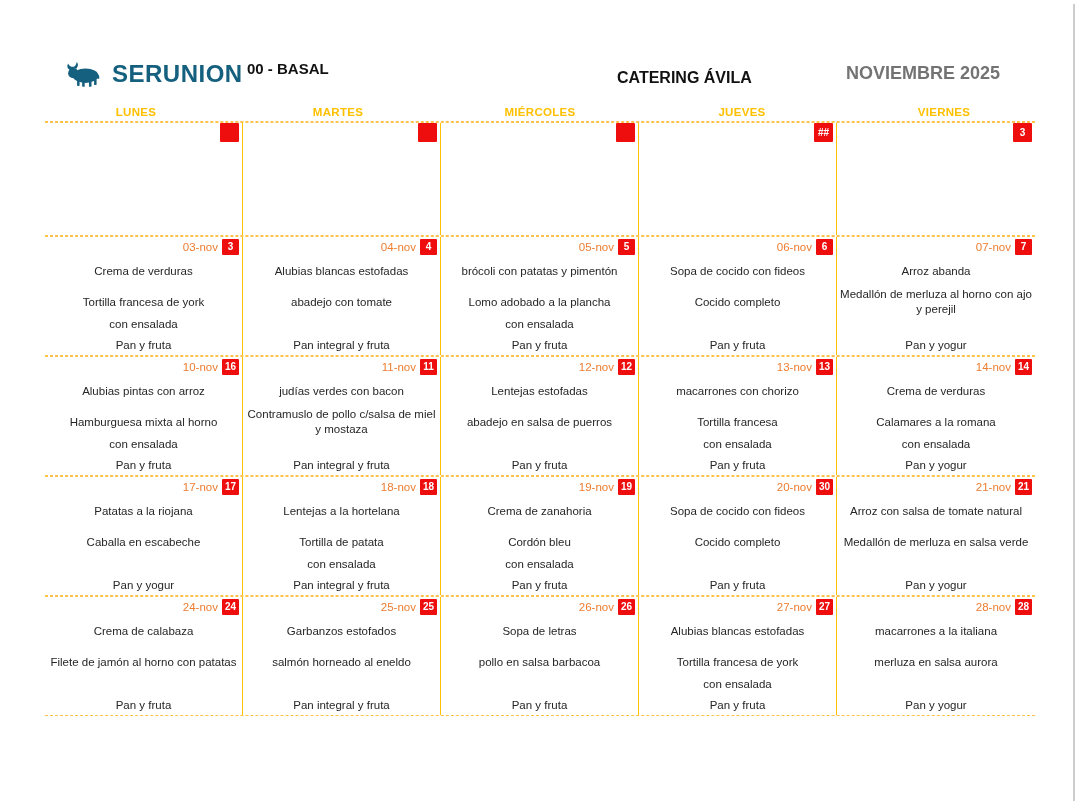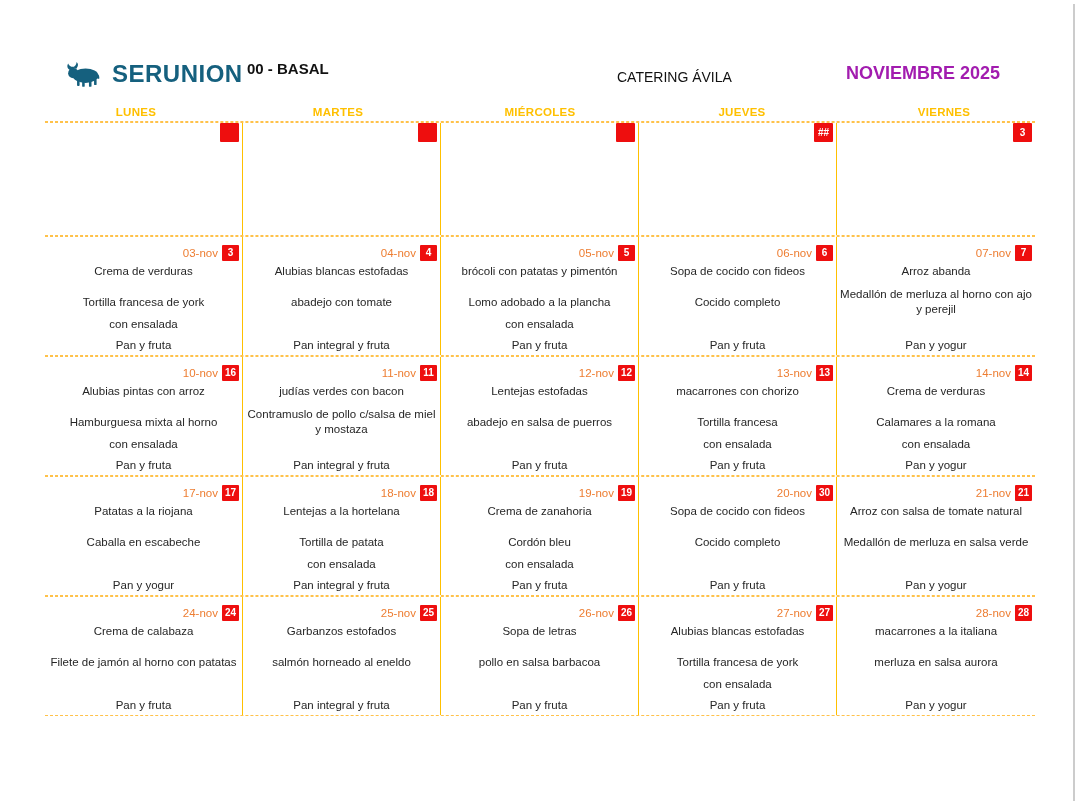--- a/index.html
+++ b/index.html
@@ -49,30 +49,30 @@
   .menu-code {
     position: absolute;
     left: 247px; top: 60px;
     font-size: 15px;
     font-weight: 700;
     color: #111111;
   }
   .catering {
     position: absolute;
     left: 617px; top: 69px;
-    font-size: 14px;
-    font-weight: 400;
+    font-size: 16px;
+    font-weight: 700;
     color: #111111;
   }
   .month {
     position: absolute;
     right: 80px; top: 63px;
     font-size: 18px;
     font-weight: 700;
-    color: #a21caf;
+    color: #737373;
   }
 
   
   .calendar {
     position: absolute;
     left: 45px; top: 106px;
     width: 990px;
   }
   .day-headers {
     display: flex;
@@ -101,21 +101,21 @@
     flex-direction: column;
     padding: 0 3px;
     border-right: 1px solid var(--grid-line);
   }
   .cell:last-child { border-right: none; }
   .date-row {
     height: 19px;
     display: flex;
     justify-content: flex-end;
     align-items: flex-start;
-    padding-top: 8px;
+    padding-top: 2px;
   }
   .empty-week .date-row { padding-top: 0; }
   .cell-date {
     font-size: 11.5px;
     color: var(--date-orange);
     margin-right: 4px;
     line-height: 16px;
   }
   .badge {
     min-width: 17px;

